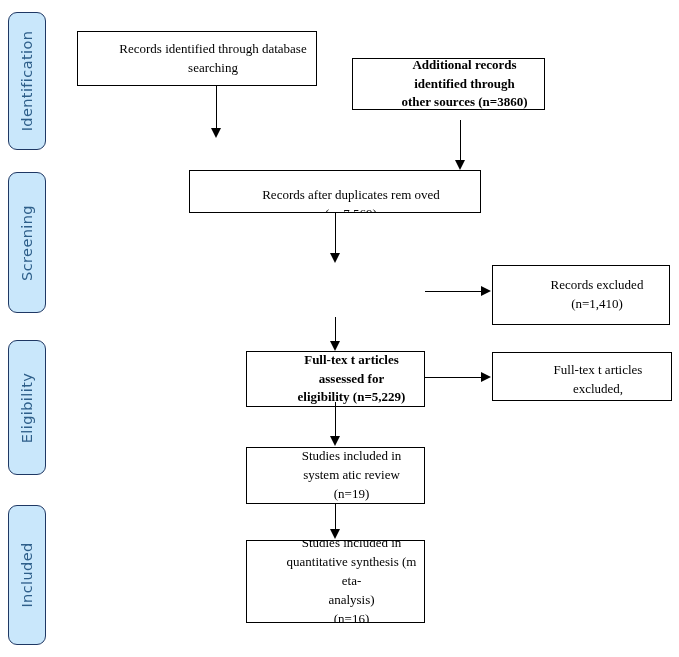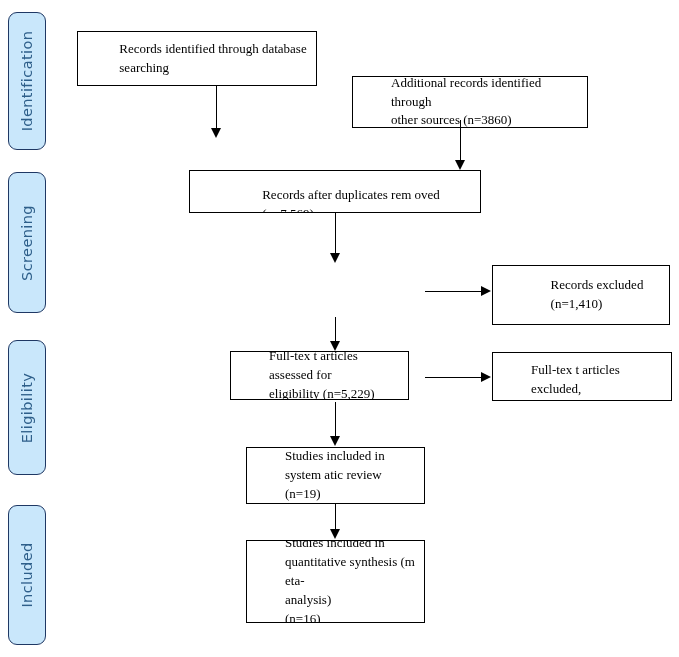--- a/index.html
+++ b/index.html
@@ -42,21 +42,21 @@
 
   
   .node {
     position: absolute;
     box-sizing: border-box;
     background: #ffffff;
     border: 1.3px solid #000000;
     display: flex;
     align-items: center;
     justify-content: center;
-    text-align: left;
+    text-align: center;
     overflow: hidden;
     padding-left: 32px;
   }
   .node-text {
     font-family: "Liberation Serif", "DejaVu Serif", serif;
     font-size: 13px;
     line-height: 1.45;
     padding: 0 6px;
     white-space: pre-line;
   }
@@ -112,37 +112,37 @@
 
   <div class="stage-tab" style="left:8px; top:505px; width:38px; height:140px;">
     <span class="stage-tab-label">Included</span>
   </div>
 
   <div class="node" style="left:77px; top:31px; width:240px; height:55px;">
     <span class="node-text">Records identified through database
 searching</span>
   </div>
 
-  <div class="node" style="left:352px; top:76px; width:236px; height:52px;">
+  <div class="node" style="left:352px; top:58px; width:193px; height:52px;font-weight:bold;">
     <span class="node-text">Additional records identified through
 other sources (n=3860)</span>
   </div>
 
   <div class="node clip" style="left:189px; top:170px; width:292px; height:43px;">
     <span class="node-text">Records after duplicates rem oved
 (n=7,569)</span>
   </div>
 
 
   <div class="node" style="left:492px; top:265px; width:178px; height:60px;">
     <span class="node-text">Records excluded
 (n=1,410)</span>
   </div>
 
-  <div class="node" style="left:230px; top:351px; width:179px; height:49px;">
+  <div class="node" style="left:246px; top:351px; width:179px; height:56px;font-weight:bold;">
     <span class="node-text">Full-tex t articles assessed for
 eligibility  (n=5,229)</span>
   </div>
 
   <div class="node clip" style="left:492px; top:352px; width:180px; height:49px;">
     <span class="node-text">Full-tex t articles excluded,
 with reasons (n=5210)</span>
   </div>
 
   <div class="node" style="left:246px; top:447px; width:179px; height:57px;">

